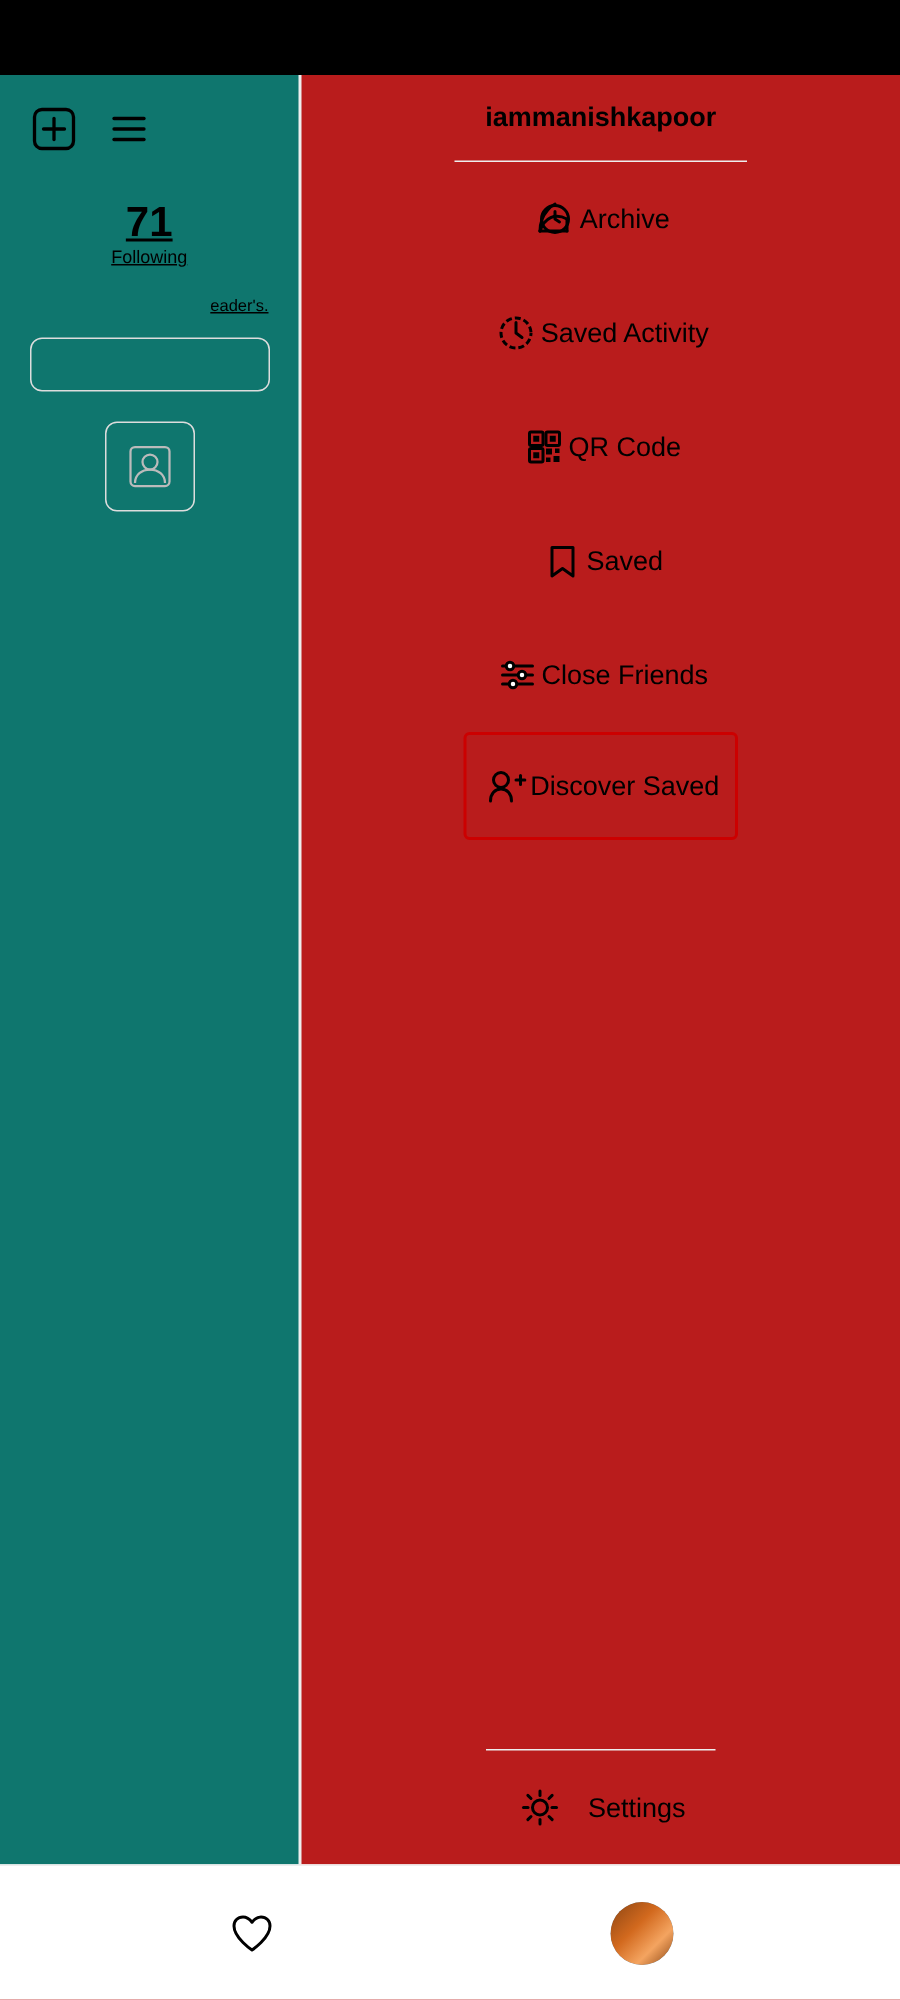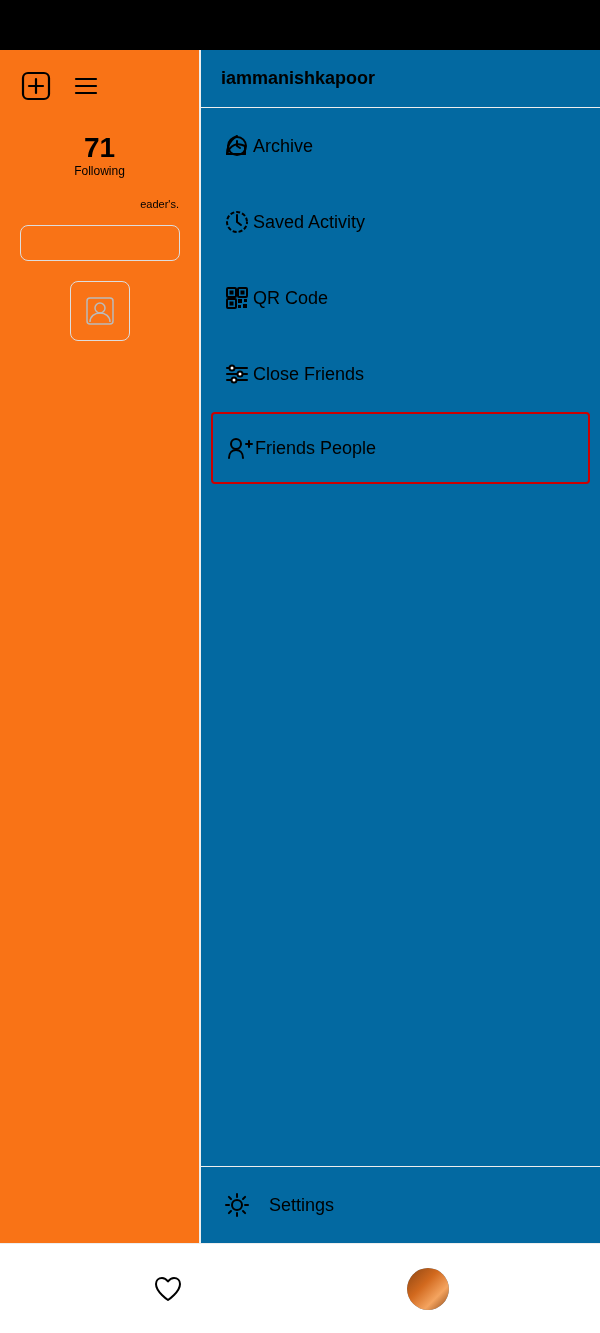--- a/index.html
+++ b/index.html
@@ -23,27 +23,28 @@
     .main-content {
       display: flex;
       width: 100%;
       height: calc(1333px - 50px - 90px);
       position: relative;
     }
 
     
     .profile-panel {
       width: 200px;
-      background: #f97316;
+      background: #0f766e;
       padding: 20px 10px;
       border-right: 1px solid #eee;
       display: flex;
       flex-direction: column;
       align-items: center;
       position: relative;
+      text-decoration: underline;
     }
 
     .top-icons {
       display: flex;
       gap: 20px;
       margin-bottom: 30px;
       align-self: flex-start;
       padding-left: 10px;
     }
 
@@ -94,24 +95,25 @@
       border-radius: 8px;
       display: flex;
       align-items: center;
       justify-content: center;
       color: #aaa;
     }
 
     
     .dropdown-panel {
       flex: 1;
-      background: #0369a1;
+      background: #b91c1c;
       border-left: 1px solid #eee;
       display: flex;
       flex-direction: column;
+      align-items: center;
     }
 
     .dropdown-header {
       padding: 18px 20px;
       font-size: 18px;
       font-weight: 600;
       color: #000;
       border-bottom: 1px solid #eee;
     }
 
@@ -284,20 +286,28 @@
           <rect x="6.5" y="17.5" width="4" height="4" fill="#000"></rect>
           <rect x="15" y="15" width="4" height="4" fill="#000"></rect>
           <rect x="21" y="15" width="3" height="3" fill="#000"></rect>
           <rect x="15" y="21" width="3" height="3" fill="#000"></rect>
           <rect x="20" y="20" width="4" height="4" fill="#000"></rect>
         </svg>
       </div>
       <span class="menu-label">QR Code</span>
     </div>
 
+    <div class="menu-item">
+      <div class="menu-icon">
+        <svg width="28" height="28" viewBox="0 0 28 28" fill="none">
+          <path d="M7 5 L21 5 L21 24 L14 19 L7 24 Z" stroke="#000" stroke-width="2" stroke-linejoin="round" fill="none"></path>
+        </svg>
+      </div>
+      <span class="menu-label">Saved</span>
+    </div>
 
     <div class="menu-item">
       <div class="menu-icon">
         <svg width="28" height="28" viewBox="0 0 28 28" fill="none">
 
           <line x1="4" y1="8" x2="24" y2="8" stroke="#000" stroke-width="2" stroke-linecap="round"></line>
           <line x1="4" y1="14" x2="24" y2="14" stroke="#000" stroke-width="2" stroke-linecap="round"></line>
           <line x1="4" y1="20" x2="24" y2="20" stroke="#000" stroke-width="2" stroke-linecap="round"></line>
           <circle cx="9" cy="8" r="2.5" fill="#fff" stroke="#000" stroke-width="2"></circle>
           <circle cx="17" cy="14" r="2.5" fill="#fff" stroke="#000" stroke-width="2"></circle>
@@ -309,21 +319,21 @@
 
     <div class="menu-item menu-item-highlighted">
       <div class="menu-icon">
         <svg width="28" height="28" viewBox="0 0 28 28" fill="none">
           <circle cx="11" cy="10" r="5" stroke="#000" stroke-width="2" fill="none"></circle>
           <path d="M4 24 C4 19 7 16 11 16 C15 16 18 19 18 24" stroke="#000" stroke-width="2" stroke-linecap="round" fill="none"></path>
           <line x1="21" y1="10" x2="27" y2="10" stroke="#000" stroke-width="2" stroke-linecap="round"></line>
           <line x1="24" y1="7" x2="24" y2="13" stroke="#000" stroke-width="2" stroke-linecap="round"></line>
         </svg>
       </div>
-      <span class="menu-label">Friends People</span>
+      <span class="menu-label">Discover Saved</span>
     </div>
 
     <div style="flex:1;"></div>
 
     <div class="dropdown-footer">
       <div class="menu-icon">
         <svg width="28" height="28" viewBox="0 0 28 28" fill="none">
           <circle cx="14" cy="14" r="5" stroke="#000" stroke-width="2" fill="none"></circle>
           <path d="M14 3 L14 6" stroke="#000" stroke-width="2" stroke-linecap="round"></path>
           <path d="M14 22 L14 25" stroke="#000" stroke-width="2" stroke-linecap="round"></path>

